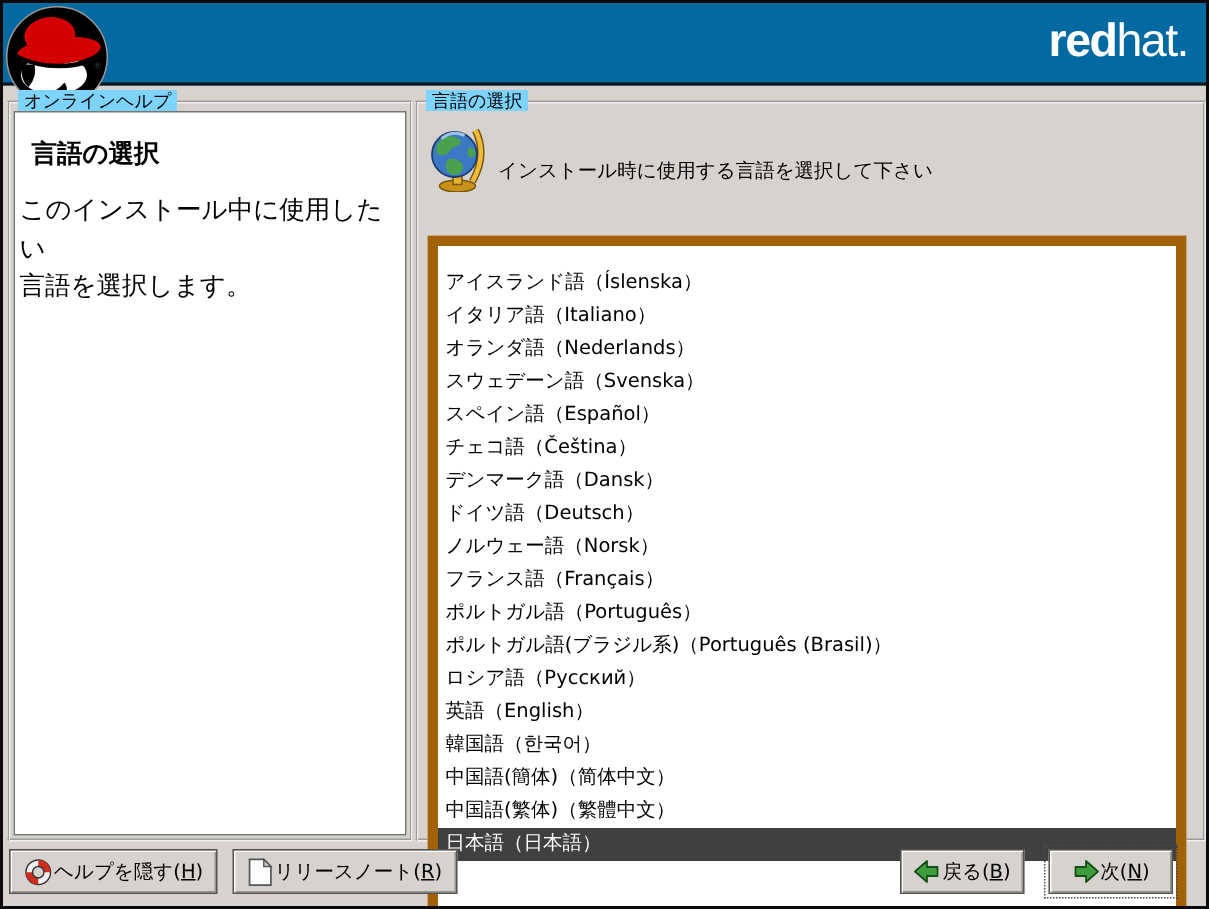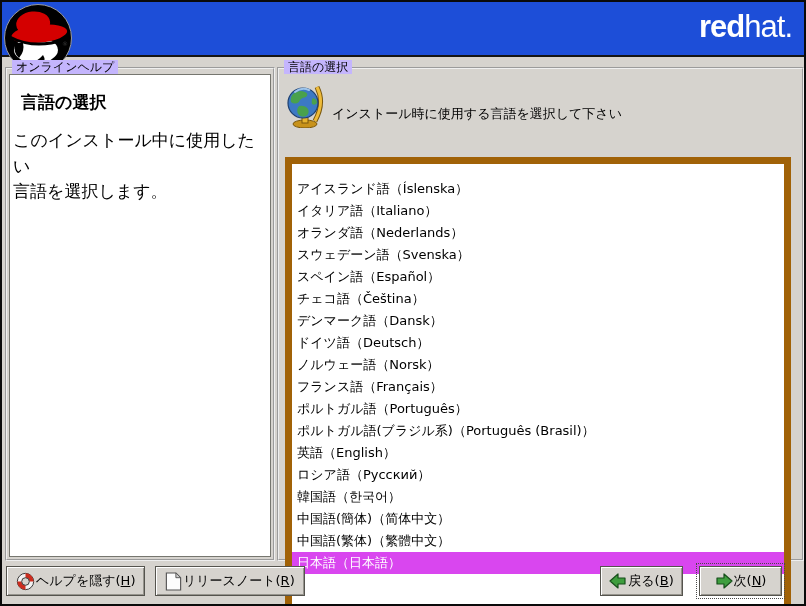--- a/index.html
+++ b/index.html
@@ -2,39 +2,39 @@
 <html><head>
 <meta charset="utf-8">
 <style>
   html,body{margin:0;padding:0;background:#555;}
   .window{
     position:relative;width:806px;height:606px;box-sizing:border-box;
     background:#d6d3ce;border:2px solid #0a0a0a;overflow:hidden;
     font-family:"DejaVu Sans","Liberation Sans",sans-serif;color:#000;
   }
   
-  .banner{position:absolute;left:0;top:0;width:802px;height:53px;background:#1d4ed8;border-bottom:2px solid #141414;}
+  .banner{position:absolute;left:0;top:0;width:802px;height:53px;background:#0369a1;border-bottom:2px solid #141414;}
   .wordmark{position:absolute;right:12px;top:8px;color:#fff;font-size:31px;line-height:34px;font-family:"Liberation Sans",sans-serif;letter-spacing:-1px;}
   .wordmark .b{font-weight:bold;}
   .logo{position:absolute;left:1px;top:1px;width:70px;height:70px;}
   
   .frame{position:absolute;border:2px groove #efefef;}
-  .frame-label{position:absolute;top:-9px;left:5px;background:#c4b5fd;padding:0 4px;font-size:12px;line-height:14px;white-space:nowrap;}
+  .frame-label{position:absolute;top:-9px;left:5px;background:#7dd3fc;padding:0 4px;font-size:12px;line-height:14px;white-space:nowrap;}
   .help-frame{left:3px;top:65px;width:266px;height:490px;}
   .main-frame{left:275px;top:65px;width:523px;height:490px;}
   
   .help-box{position:absolute;left:2px;top:5px;right:2px;bottom:2px;background:#fff;border:1px solid #76766f;overflow:hidden;}
   .help-title{font-size:17px;font-weight:bold;margin:16px 0 0 11px;}
   .help-body{font-size:17px;line-height:1.5;margin:14px 0 0 3px;}
   
   .globe{position:absolute;left:8px;top:15px;width:38px;height:44px;}
   .prompt{position:absolute;left:53px;top:36px;font-size:13px;white-space:nowrap;font-family:Liberation Mono, monospace;}
   .list{position:absolute;left:6px;top:88px;width:506px;height:488px;background:#fff;border:7px solid #a16207;box-sizing:border-box;overflow:hidden;padding-top:14px;}
   .row{height:22px;line-height:22px;font-size:13px;padding-left:5px;white-space:nowrap;}
-  .row.selected{background:#d946ef;color:#fff;}
+  .row.selected{background:#404040;color:#fff;}
   
   .btn{
     position:absolute;top:564px;height:30px;box-sizing:border-box;
     background:#d6d3ce;border:1px solid #55544e;
     box-shadow:inset 1px 1px 0 #ffffff,inset -1px -1px 0 #96948d;
     display:flex;align-items:center;gap:1px;padding:0 9px;
     font-size:13px;white-space:nowrap;cursor:default;
   }
   .btn .mn{text-decoration:underline;}
   .btn-hide-help{left:4px;}
@@ -98,22 +98,22 @@
         <div class="row">オランダ語（Nederlands）</div>
         <div class="row">スウェデーン語（Svenska）</div>
         <div class="row">スペイン語（Español）</div>
         <div class="row">チェコ語（Čeština）</div>
         <div class="row">デンマーク語（Dansk）</div>
         <div class="row">ドイツ語（Deutsch）</div>
         <div class="row">ノルウェー語（Norsk）</div>
         <div class="row">フランス語（Français）</div>
         <div class="row">ポルトガル語（Português）</div>
         <div class="row">ポルトガル語(ブラジル系)（Português (Brasil)）</div>
+        <div class="row">ロシア語（Русский）</div>
         <div class="row">英語（English）</div>
-        <div class="row">ロシア語（Русский）</div>
         <div class="row">韓国語（한국어）</div>
         <div class="row">中国語(簡体)（简体中文）</div>
         <div class="row">中国語(繁体)（繁體中文）</div>
         <div class="row selected">日本語（日本語）</div>
       </div>
   </div>
 
   <div class="btn btn-hide-help">
     <svg class="icon" width="19" height="19" viewBox="0 0 20 20">
       <circle cx="10" cy="10" r="8.6" fill="#f2f2f2" stroke="#333" stroke-width="1"></circle>

